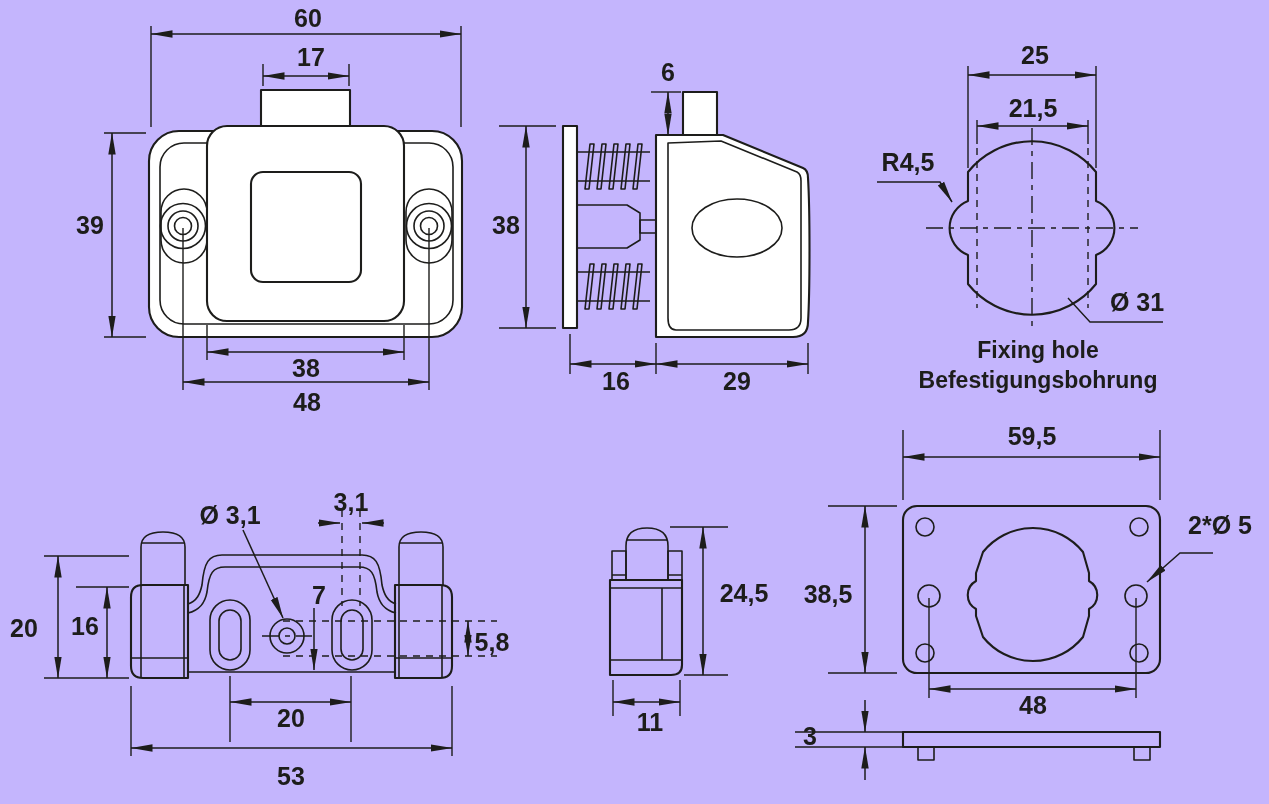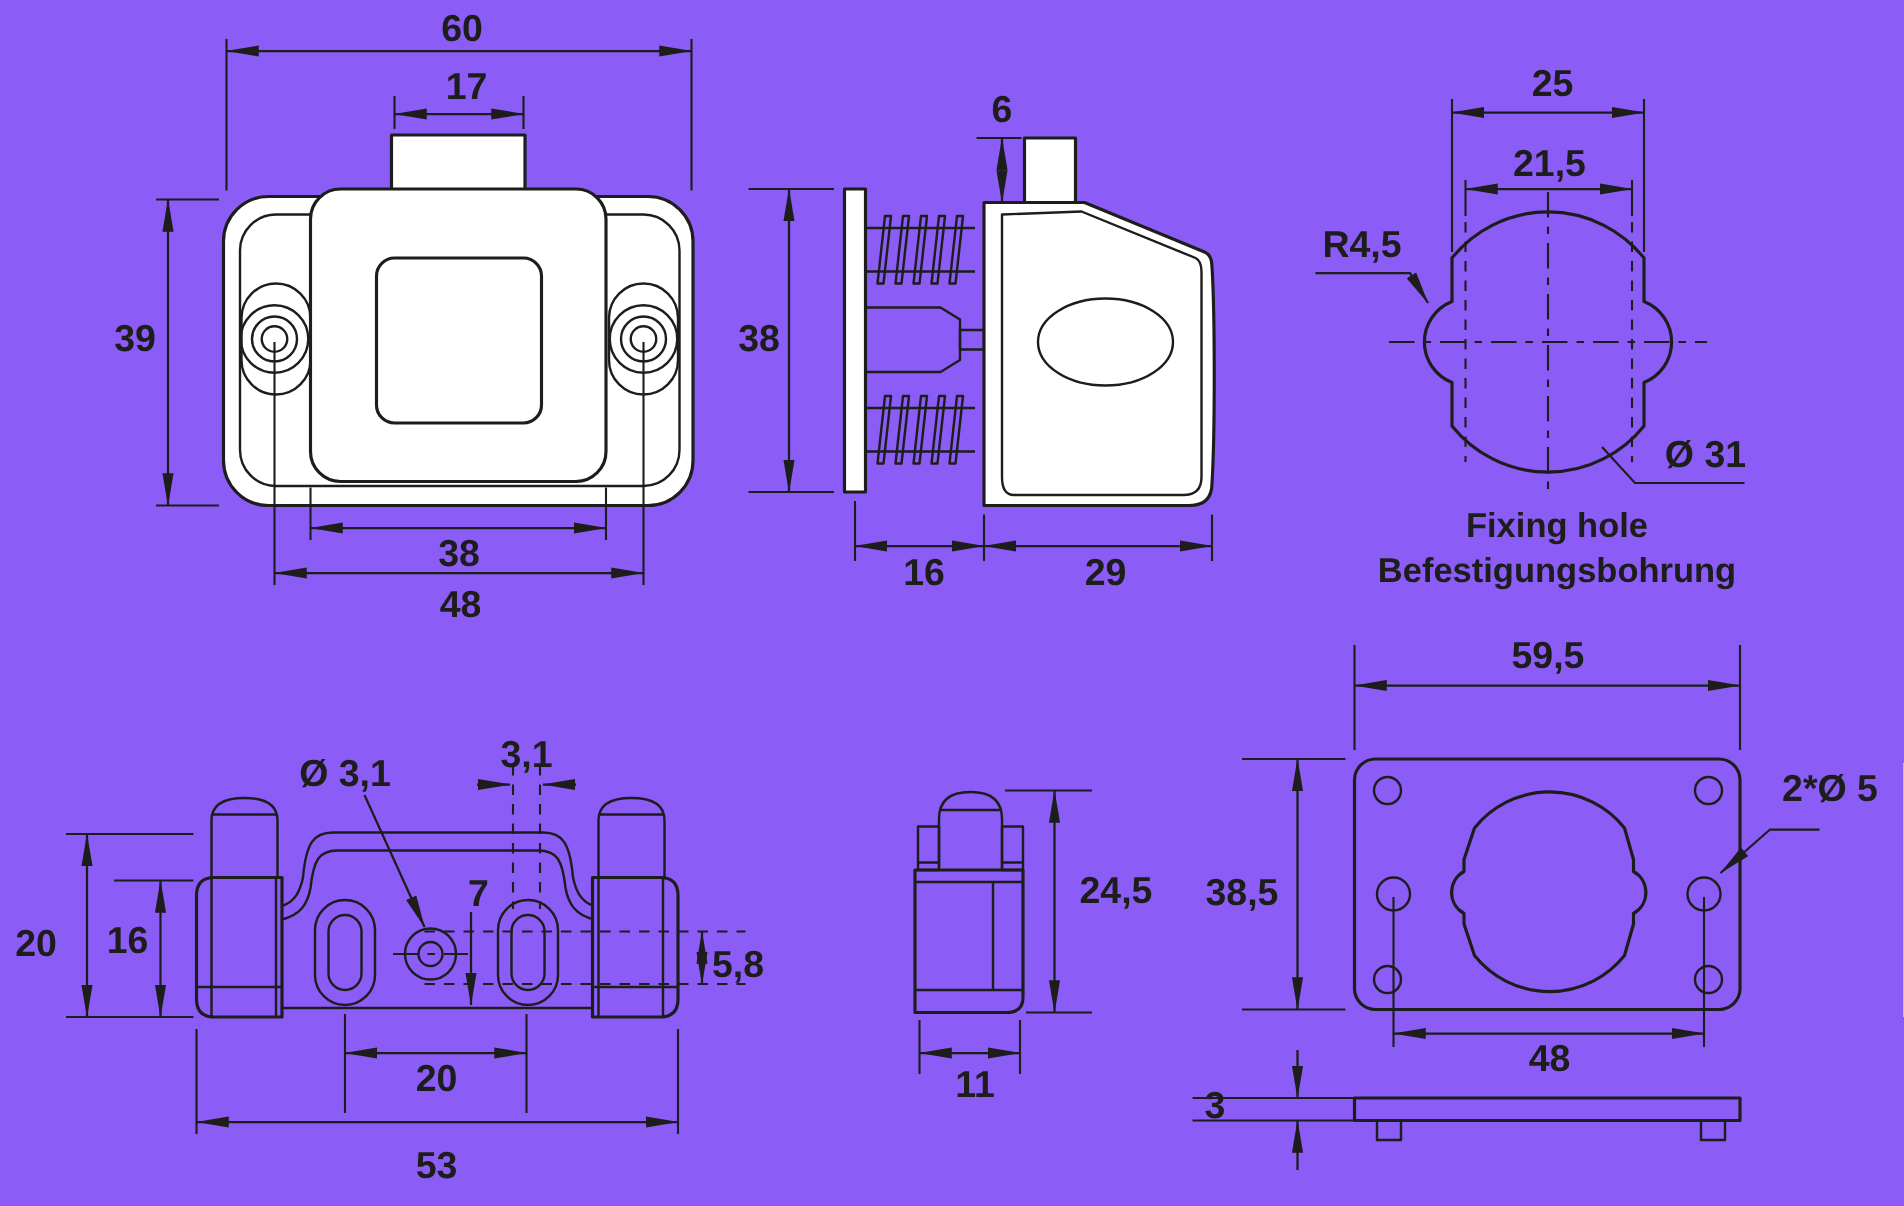--- a/index.html
+++ b/index.html
@@ -1,16 +1,16 @@
 <!DOCTYPE html>
 <html><head>
 <meta charset="utf-8">
 <style>
   html,body{margin:0;padding:0;background:#fff;}
-  .stage{position:relative;width:1269px;height:804px;background:#8b5cf6;overflow:hidden;text-align:right;}
+  .stage{position:relative;width:1269px;height:804px;background:#c4b5fd;overflow:hidden;text-align:right;}
   svg{display:block;}
   .pf{fill:#ffffff;stroke:#1d1d1b;stroke-width:2.1;stroke-linejoin:round;}
   .p2{fill:none;stroke:#1d1d1b;stroke-width:2.1;stroke-linejoin:round;stroke-linecap:round;}
   .t{fill:none;stroke:#1d1d1b;stroke-width:1.6;stroke-linejoin:round;}
   .dim{fill:none;stroke:#1d1d1b;stroke-width:1.5;marker-start:url(#arr);marker-end:url(#arr);}
   .dime{fill:none;stroke:#1d1d1b;stroke-width:1.5;marker-end:url(#arr);}
   .ext{fill:none;stroke:#1d1d1b;stroke-width:1.4;}
   .dash{fill:none;stroke:#1d1d1b;stroke-width:1.4;stroke-dasharray:7 6;}
   .cl{fill:none;stroke:#1d1d1b;stroke-width:1.4;stroke-dasharray:17 6 5 6;}
   text{font-family:"Liberation Sans","DejaVu Sans",sans-serif;font-weight:600;font-size:25px;fill:#1d1d1b;text-anchor:middle;}

